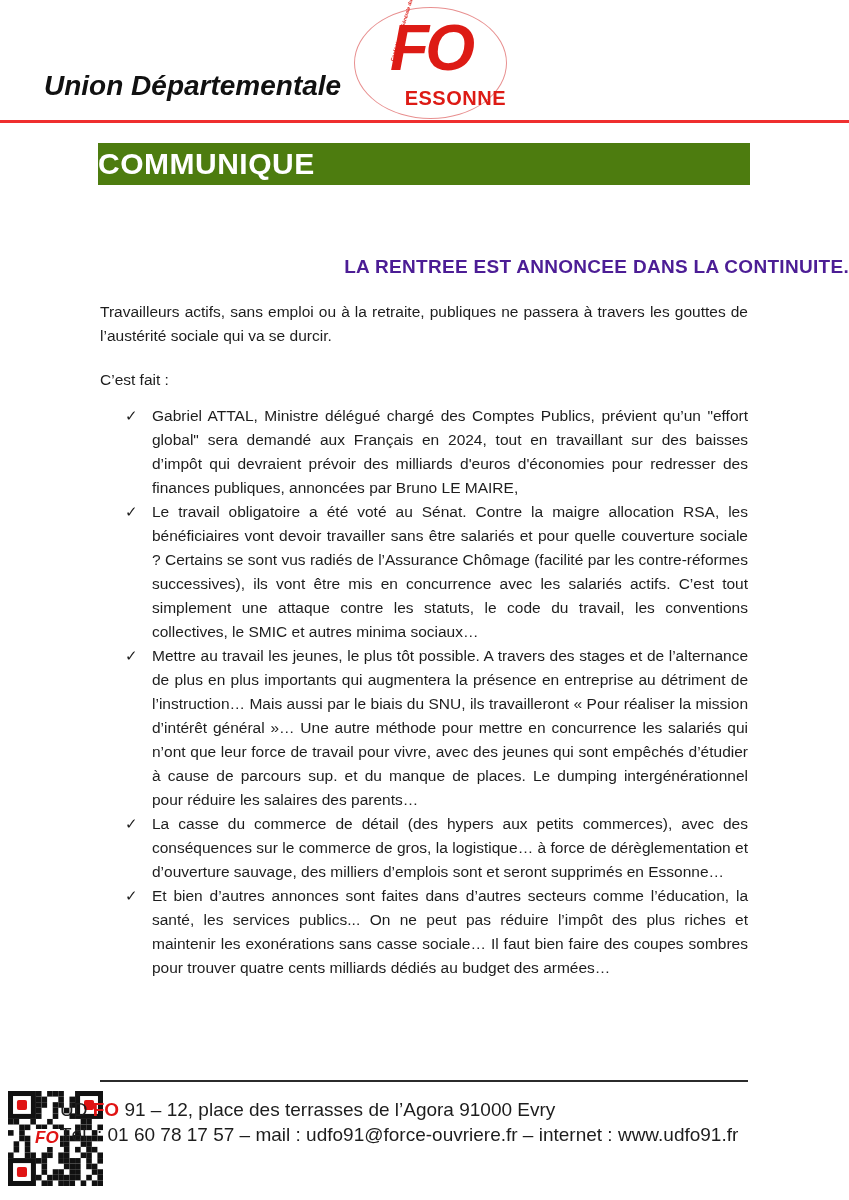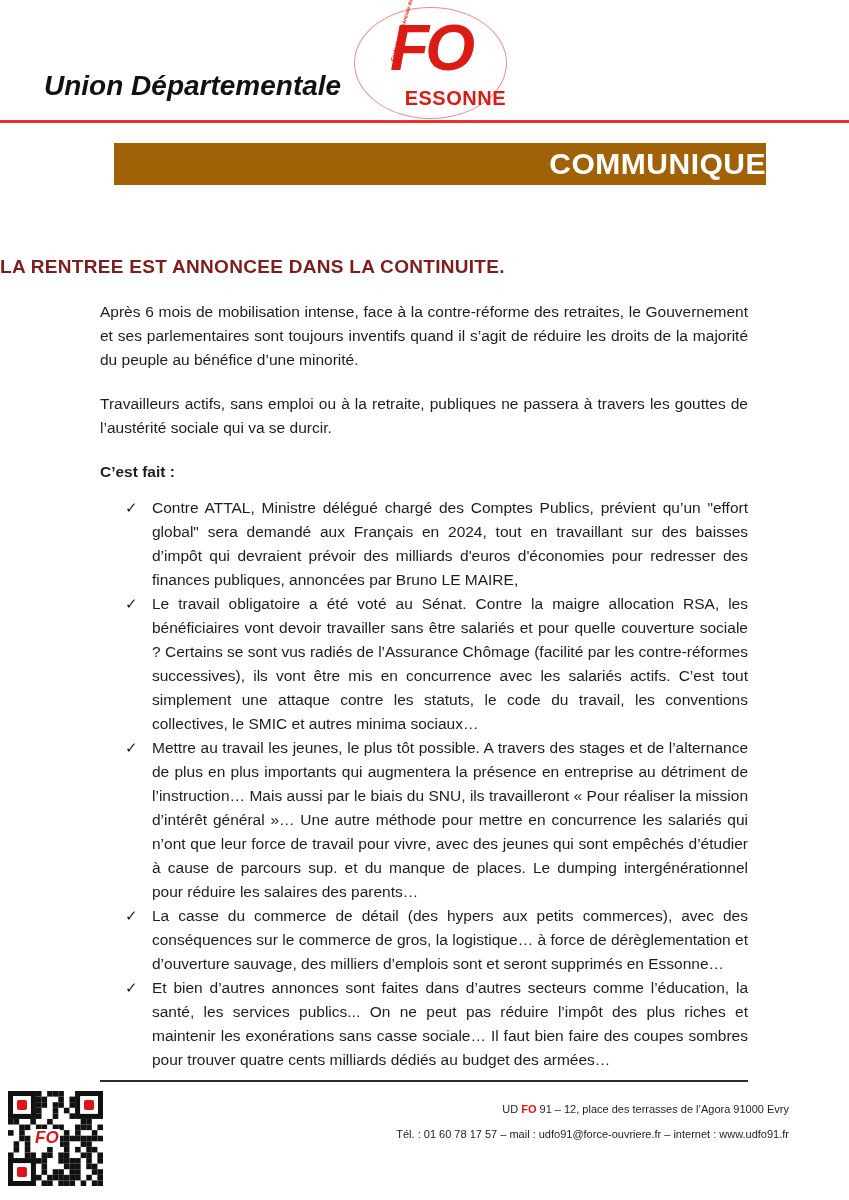--- a/index.html
+++ b/index.html
@@ -89,66 +89,65 @@
     background: #ef2f2f;
   }
 
   
   .banner {
     position: absolute;
     left: 98px;
     top: 143px;
     width: 652px;
     height: 42px;
-    background: #a16207;
-    text-align: right;
+    background: #4d7c0f;
+    text-align: left;
     line-height: 42px;
     font-size: 30px;
     font-weight: 700;
     color: #ffffff;
     letter-spacing: 0.5px;
-    margin-left: 16px;
   }
   .subtitle-1 {
     position: absolute;
     left: 0;
     width: 849px;
     top: 203px;
     text-align: center;
     font-size: 22px;
     font-weight: 700;
     font-variant: small-caps;
     color: #e2191e;
     letter-spacing: 0.3px;
   }
   .subtitle-2 {
     position: absolute;
     left: 0;
     width: 849px;
     top: 256px;
-    text-align: left;
+    text-align: right;
     font-size: 19px;
     font-weight: 700;
-    color: #7f1d1d;
+    color: #4c1d95;
     letter-spacing: 0.3px;
   }
 
   
   .content {
     position: absolute;
     left: 100px;
     width: 648px;
     top: 300px;
     font-size: 15.5px;
     line-height: 24px;
     text-align: justify;
     color: #1d1d1d;
   }
   .content p { margin: 0 0 20px 0; }
-  .content p.intro-lead { margin-bottom: 12px; font-weight: bold; }
+  .content p.intro-lead { margin-bottom: 12px; }
   .bullet-list {
     list-style: none;
     margin: 0;
     padding: 0;
   }
   .bullet-list li {
     position: relative;
     padding-left: 52px;
     margin: 0;
   }
@@ -186,22 +185,22 @@
     color: #e01414;
     background: #ffffff;
     padding: 0 1px;
     line-height: 18px;
   }
   .footer-text {
     position: absolute;
     left: 60px;
     width: 729px;
     top: 1097px;
-    text-align: right;
-    font-size: 11px;
+    text-align: left;
+    font-size: 19px;
     line-height: 25px;
     color: #1d1d1d;
   }
   .footer-text .fo-red {
     color: #e01414;
     font-weight: 700;
   }
 </style>
 </head>
 <body>
@@ -217,28 +216,27 @@
   </div>
 
 
   <div class="header-rule"></div>
 
   <div class="banner">COMMUNIQUE</div>
 
   <div class="subtitle-2">LA RENTREE EST ANNONCEE DANS LA CONTINUITE.</div>
 
   <div class="content">
-    <p>Après 6 mois de mobilisation intense, face à la contre-réforme des retraites, le Gouvernement et ses parlementaires sont toujours inventifs quand il s’agit de réduire les droits de la majorité du peuple au bénéfice d’une minorité.</p>
     <p>Travailleurs actifs, sans emploi ou à la retraite, publiques ne passera à travers les gouttes de l’austérité sociale qui va se durcir.</p>
     <p class="intro-lead">C’est fait :</p>
 
     <ul class="bullet-list">
       <li>
         <span class="check">✓</span>
-        <span>Contre ATTAL, Ministre délégué chargé des Comptes Publics, prévient qu’un "effort global" sera demandé aux Français en 2024, tout en travaillant sur des baisses d’impôt qui devraient prévoir des milliards d'euros d'économies pour redresser des finances publiques, annoncées par Bruno LE MAIRE,</span>
+        <span>Gabriel ATTAL, Ministre délégué chargé des Comptes Publics, prévient qu’un "effort global" sera demandé aux Français en 2024, tout en travaillant sur des baisses d’impôt qui devraient prévoir des milliards d'euros d'économies pour redresser des finances publiques, annoncées par Bruno LE MAIRE,</span>
       </li>
       <li>
         <span class="check">✓</span>
         <span>Le travail obligatoire a été voté au Sénat. Contre la maigre allocation RSA, les bénéficiaires vont devoir travailler sans être salariés et pour quelle couverture sociale ? Certains se sont vus radiés de l’Assurance Chômage (facilité par les contre-réformes successives), ils vont être mis en concurrence avec les salariés actifs. C’est tout simplement une attaque contre les statuts, le code du travail, les conventions collectives, le SMIC et autres minima sociaux…</span>
       </li>
       <li>
         <span class="check">✓</span>
         <span>Mettre au travail les jeunes, le plus tôt possible. A travers des stages et de l’alternance de plus en plus importants qui augmentera la présence en entreprise au détriment de l’instruction… Mais aussi par le biais du SNU, ils travailleront « Pour réaliser la mission d’intérêt général »… Une autre méthode pour mettre en concurrence les salariés qui n’ont que leur force de travail pour vivre, avec des jeunes qui sont empêchés d’étudier à cause de parcours sup. et du manque de places. Le dumping intergénérationnel pour réduire les salaires des parents…</span>
       </li>
       <li>

